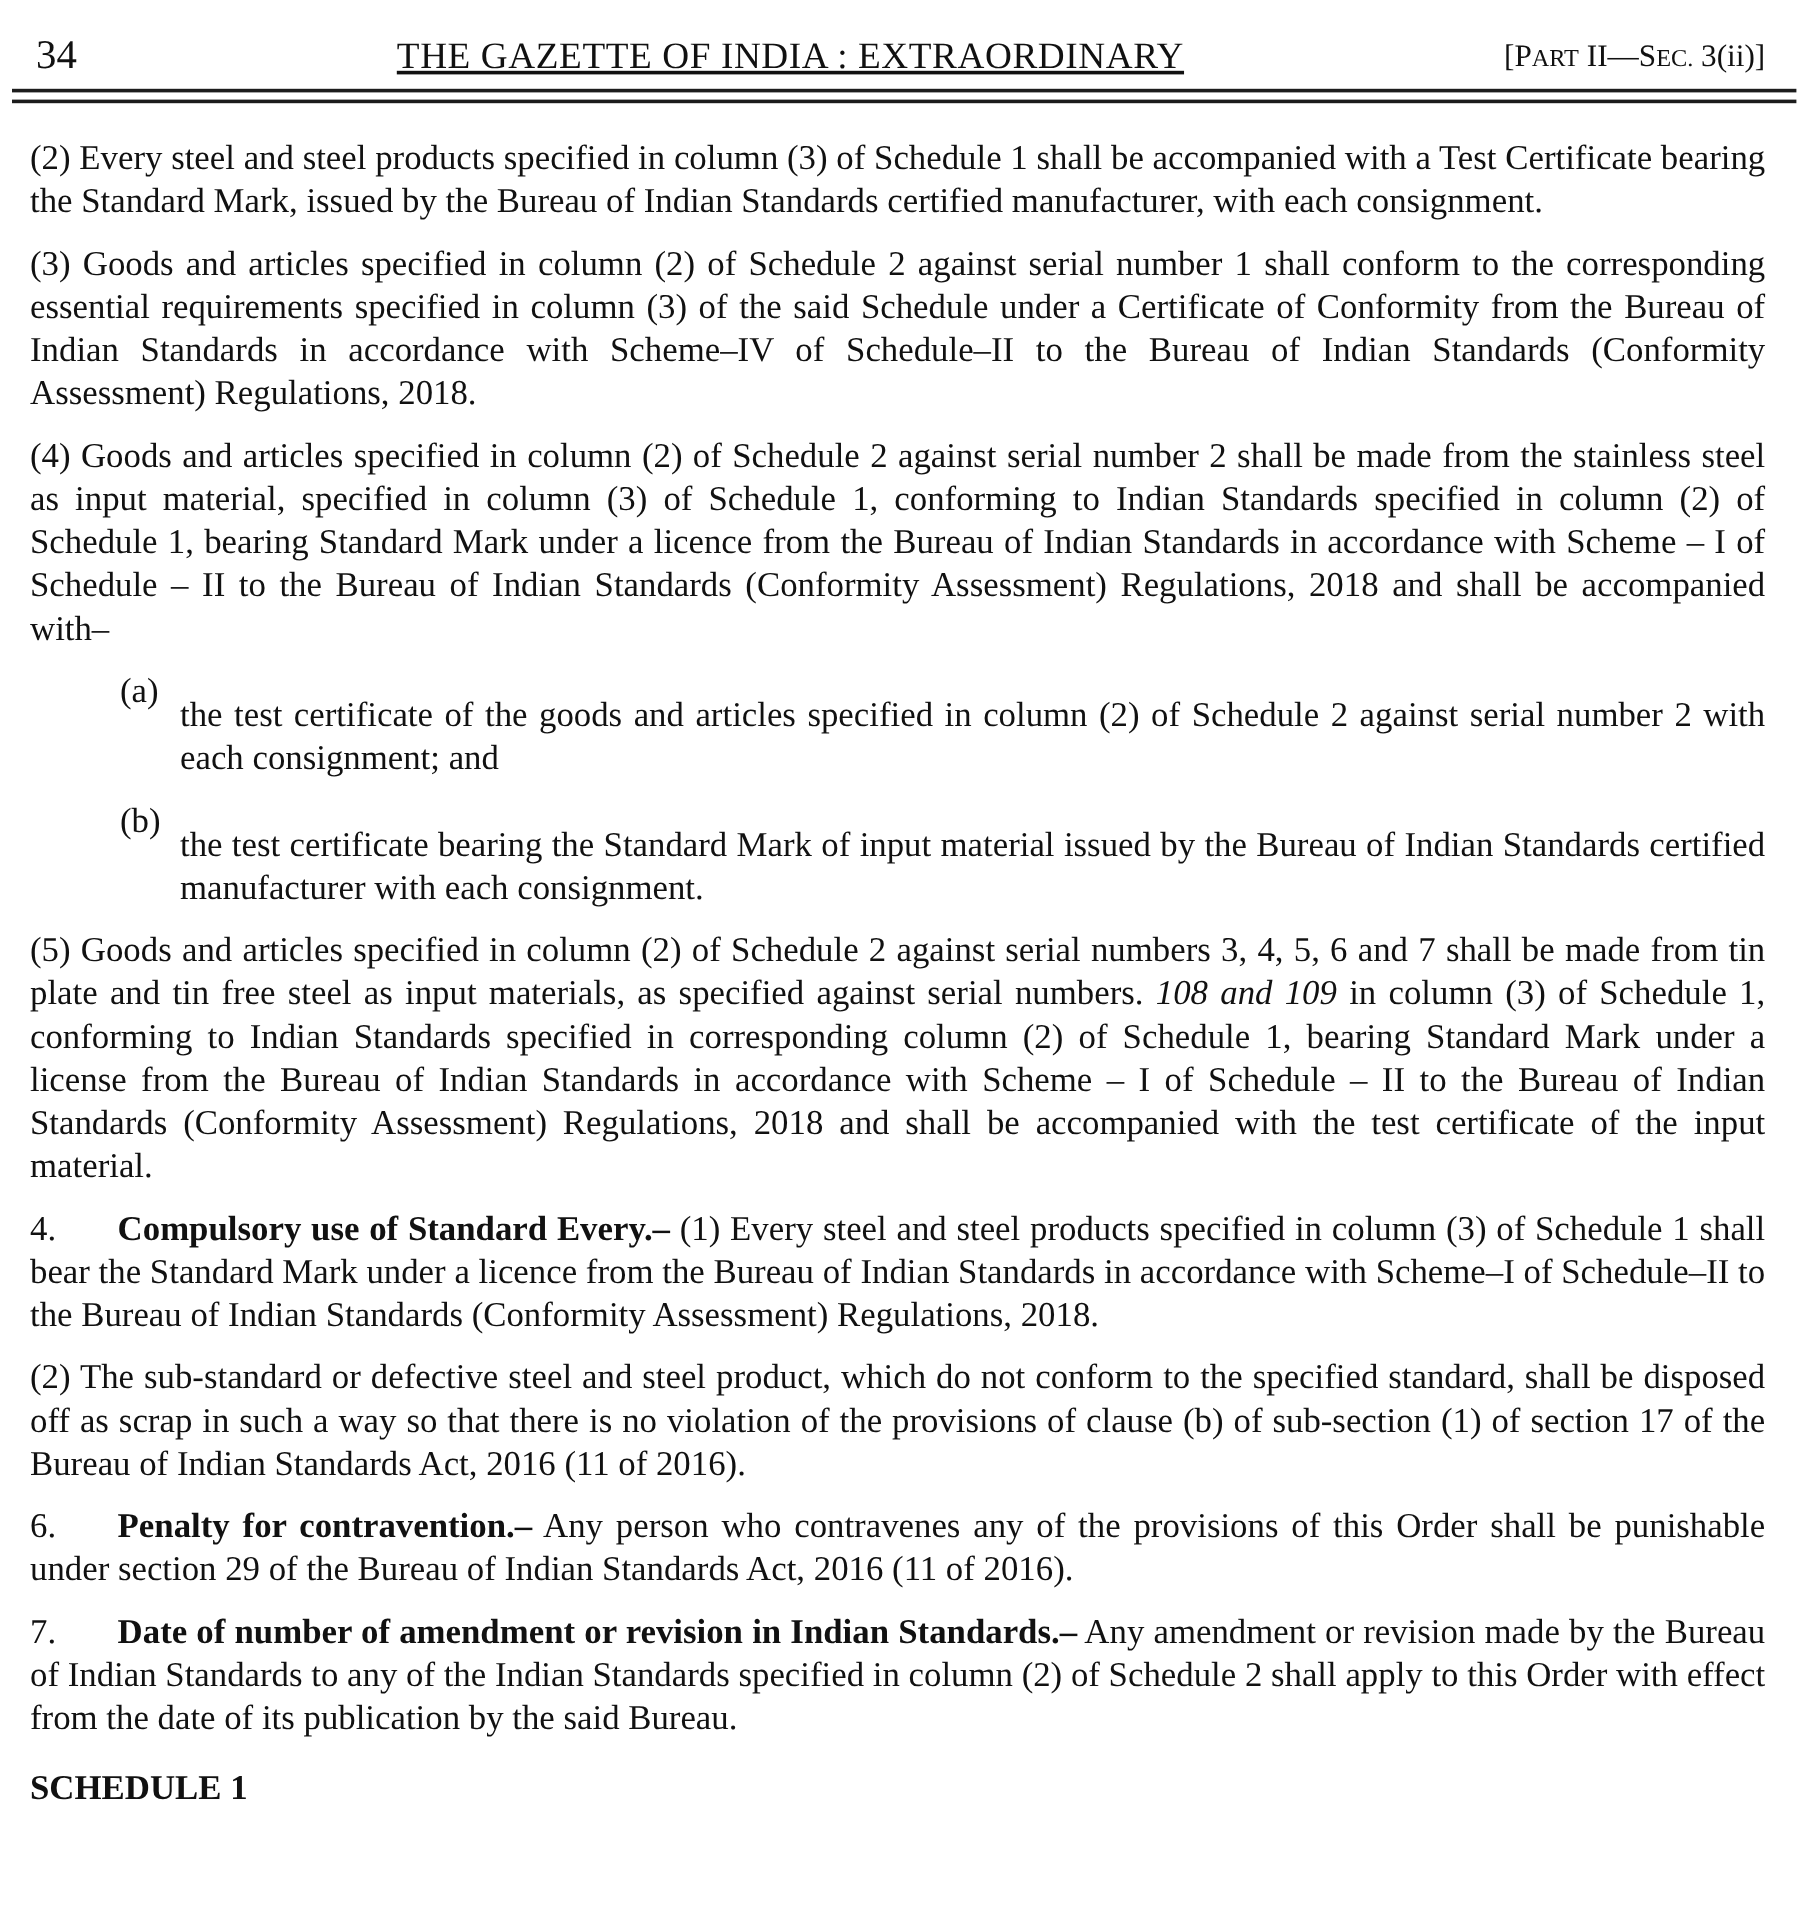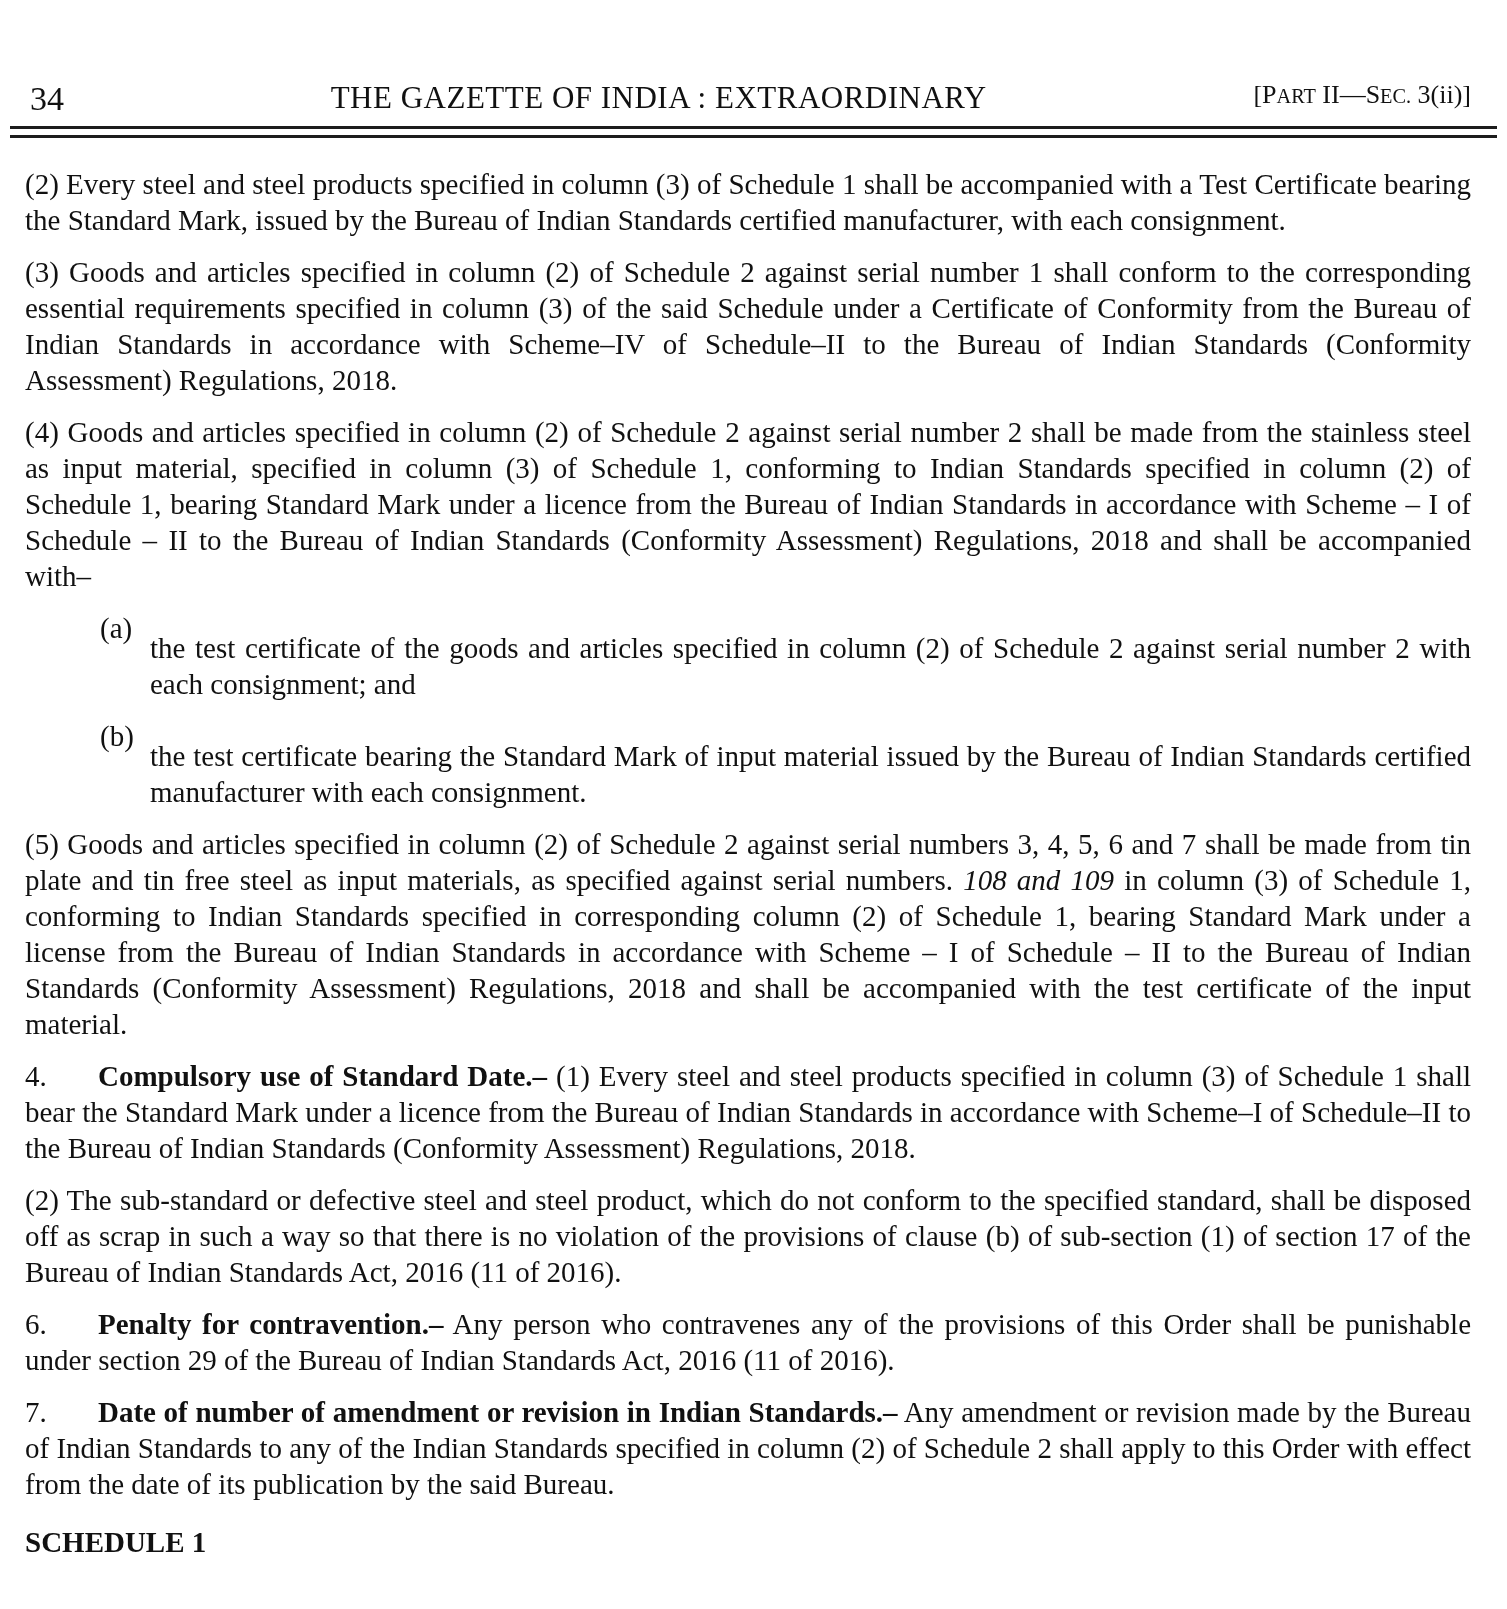--- a/index.html
+++ b/index.html
@@ -13,33 +13,34 @@
     min-height: 1609px;
     margin: 0 auto;
     background: #ffffff;
     color: #111111;
     font-family: "Liberation Serif", serif;
     box-sizing: border-box;
   }
   
   .header {
     display: flex;
-    align-items: flex-start;
-    padding: 80px 36px 8px 30px;
+    align-items: center;
+    padding: 28px 36px 8px 30px;
   }
   .pagenum {
     font-size: 34px;
     flex: none;
   }
   .header-title {
     flex: 1;
     text-align: center;
     font-size: 31px;
     letter-spacing: 0.5px;
     white-space: nowrap;
+    text-decoration: underline;
   }
   .partsec {
     flex: none;
     font-size: 26px;
     white-space: nowrap;
   }
   .sc { font-size: 0.78em; }
   .double-rule {
     margin: 0 10px;
     height: 6px;
@@ -109,21 +110,21 @@
       <span class="li-text">the test certificate of the goods and articles specified in column (2) of Schedule 2 against serial number 2 with each consignment; and</span>
     </div>
 
     <div class="li">
       <span class="li-label">(b)</span>
       <span class="li-text">the test certificate bearing the Standard Mark of input material issued by the Bureau of Indian Standards certified manufacturer with each consignment.</span>
     </div>
 
     <p class="ind"><span>(5) Goods and articles specified in column (2) of Schedule 2 against serial numbers 3, 4, 5, 6 and 7 shall be made from tin plate and tin free steel as input materials, as specified against serial numbers. </span><i>108 and 109</i><span> in column (3) of Schedule 1, conforming to Indian Standards specified in corresponding column (2) of Schedule 1, bearing Standard Mark under a license from the Bureau of Indian Standards in accordance with Scheme – I of Schedule – II to the Bureau of Indian Standards (Conformity Assessment) Regulations, 2018 and shall be accompanied with the test certificate of the input material.</span></p>
 
-    <p><span class="secnum">4.</span><b>Compulsory use of Standard Date.–</b><span> (1) Every steel and steel products specified in column (3) of Schedule 1 shall bear the Standard Mark under a licence from the Bureau of Indian Standards in accordance with Scheme–I of Schedule–II to the Bureau of Indian Standards (Conformity Assessment) Regulations, 2018.</span></p>
+    <p><span class="secnum">4.</span><b>Compulsory use of Standard Every.–</b><span> (1) Every steel and steel products specified in column (3) of Schedule 1 shall bear the Standard Mark under a licence from the Bureau of Indian Standards in accordance with Scheme–I of Schedule–II to the Bureau of Indian Standards (Conformity Assessment) Regulations, 2018.</span></p>
 
     <p class="ind">(2) The sub-standard or defective steel and steel product, which do not conform to the specified standard, shall be disposed off as scrap in such a way so that there is no violation of the provisions of clause (b) of sub-section (1) of section 17 of the Bureau of Indian Standards Act, 2016 (11 of 2016).</p>
 
 
     <p><span class="secnum">6.</span><b>Penalty for contravention.–</b><span> Any person who contravenes any of the provisions of this Order shall be punishable under section 29 of the Bureau of Indian Standards Act, 2016 (11 of 2016).</span></p>
 
     <p><span class="secnum">7.</span><b>Date of number of amendment or revision in Indian Standards.–</b><span> Any amendment or revision made by the Bureau of Indian Standards to any of the Indian Standards specified in column (2) of Schedule 2 shall apply to this Order with effect from the date of its publication by the said Bureau.</span></p>
 
     <div class="schedule">SCHEDULE 1</div>
 

